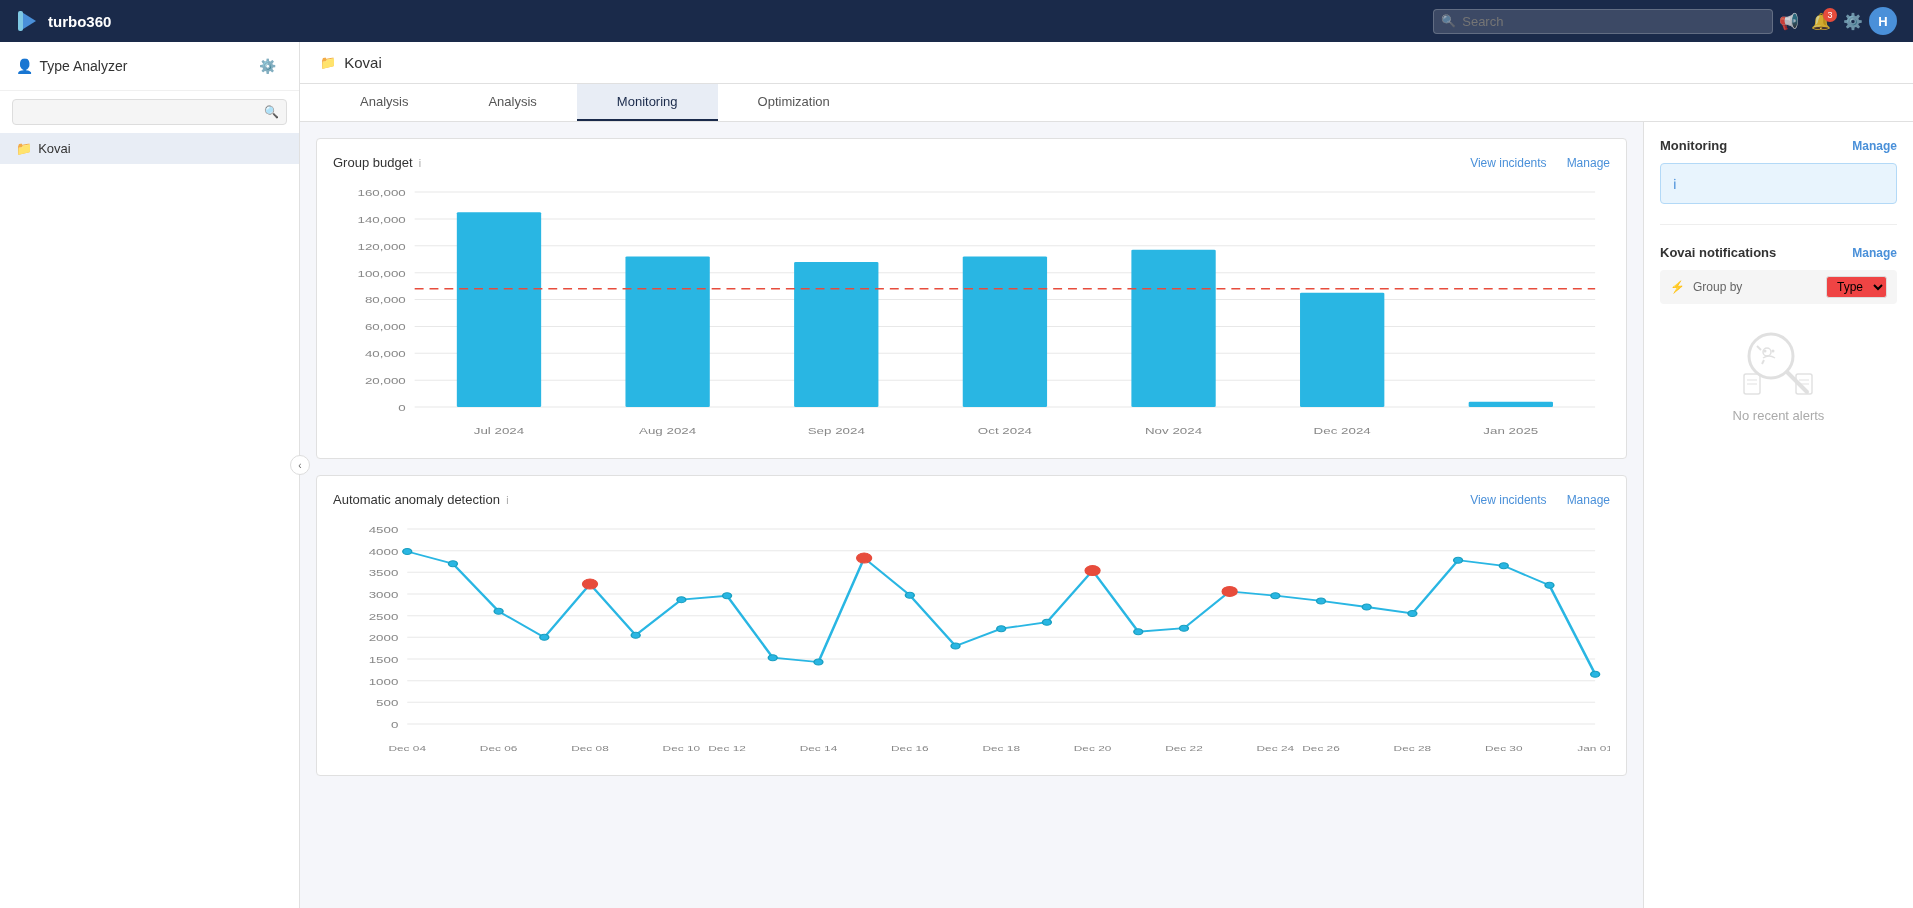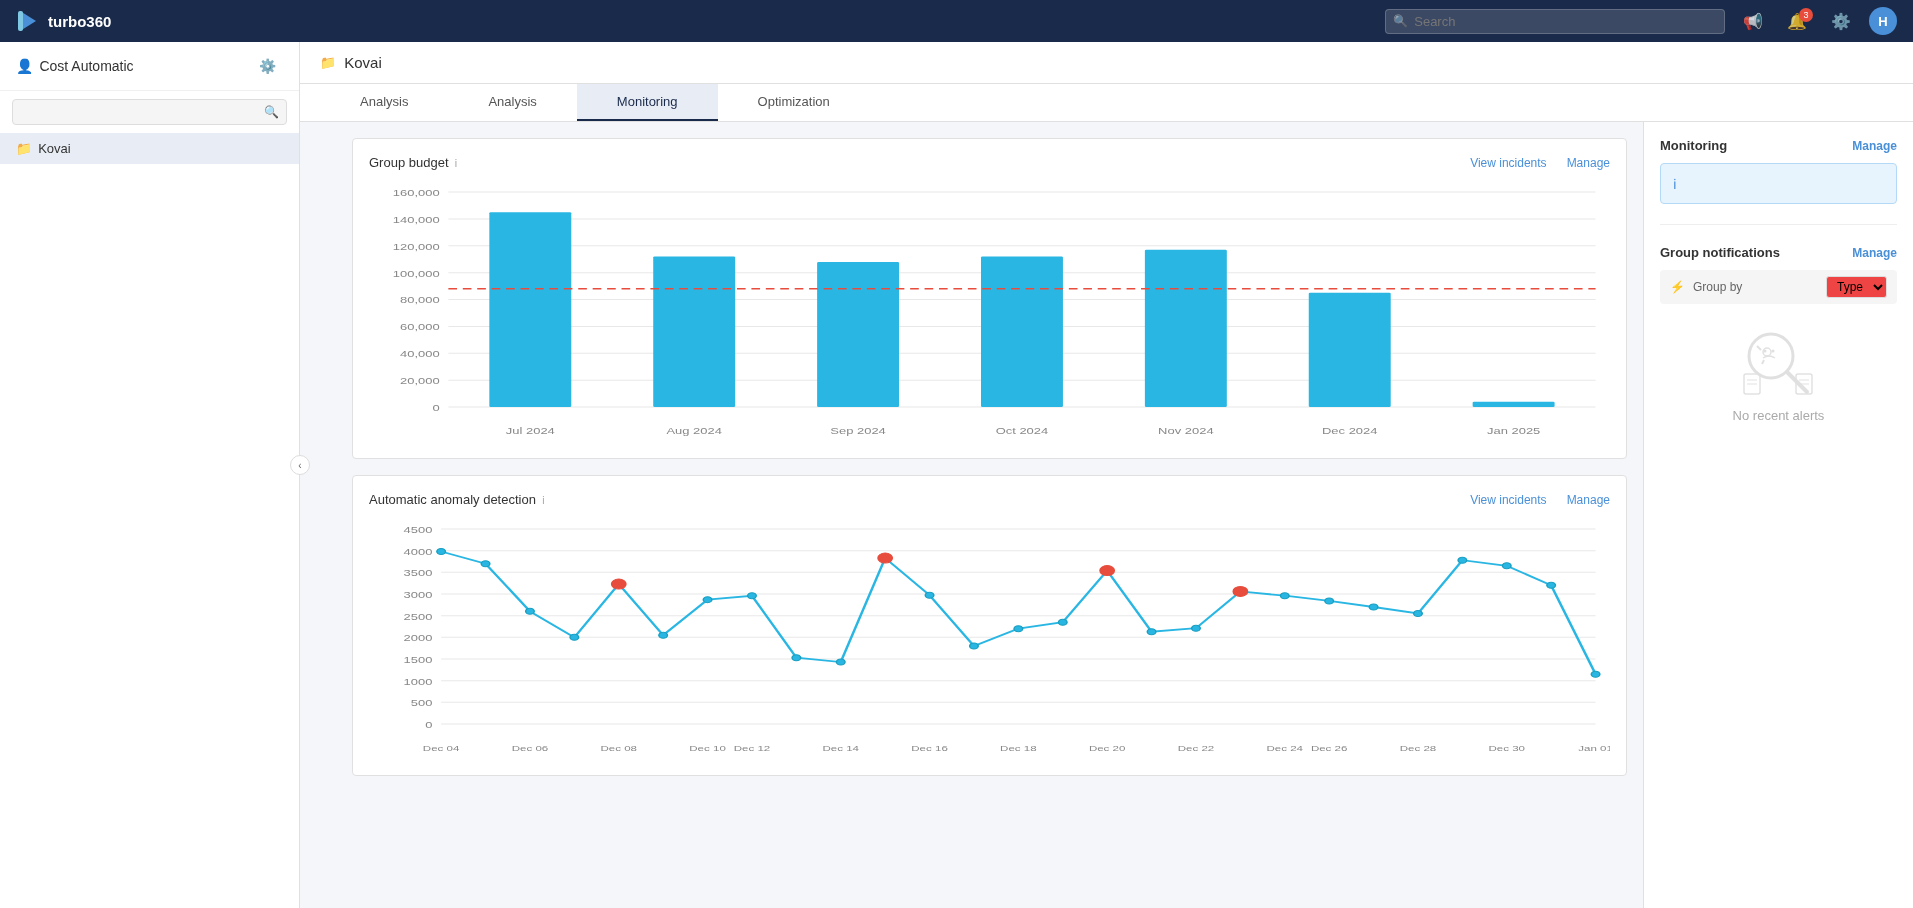--- a/index.html
+++ b/index.html
@@ -5,21 +5,20 @@
     * { box-sizing: border-box; margin: 0; padding: 0; }
     body { font-family: -apple-system, BlinkMacSystemFont, 'Segoe UI', sans-serif; background: #f0f2f5; color: #333; font-size: 13px; }
 
     
     .top-nav {
       background: #1a2a4a;
       height: 42px;
       display: flex;
       align-items: center;
       padding: 0 16px;
-      gap: 12px;
       position: fixed;
       top: 0; left: 0; right: 0;
       z-index: 100;
     }
     .logo-area {
       display: flex;
       align-items: center;
       gap: 8px;
       color: white;
       font-weight: 600;
@@ -234,21 +233,20 @@
       gap: 16px;
       overflow-y: auto;
     }
 
     
     .chart-card {
       background: white;
       border: 1px solid #e0e0e0;
       border-radius: 4px;
       padding: 16px;
-      margin-left: 36px;
     }
     .chart-header {
       display: flex;
       align-items: center;
       justify-content: space-between;
       margin-bottom: 12px;
     }
     .chart-title {
       font-size: 13px;
       font-weight: 500;
@@ -387,21 +385,21 @@
   <button class="nav-icon-btn" title="Settings">⚙️</button>
   <button class="avatar-btn">H</button>
 </nav>
 
 <div class="app-container">
 
   <aside class="sidebar" style="position:relative;">
     <div class="sidebar-header">
       <div class="sidebar-title">
         <span>👤</span>
-        <span>Cost Automatic</span>
+        <span>Type Analyzer</span>
       </div>
       <button class="nav-icon-btn" style="color:#666;font-size:14px;">⚙️</button>
     </div>
     <div class="sidebar-search">
       <input type="text" style="background: rgb(245, 245, 245);" placeholder="">
       <span class="s-icon">🔍</span>
     </div>
     <div class="sidebar-item">
       <span>📁</span>
       <span>Kovai</span>
@@ -589,21 +587,21 @@
           <div style="height:10px;"></div>
           <div class="info-box">
             <span class="info-box-icon">ℹ</span>
           </div>
         </div>
 
         <div style="border-top:1px solid #eee; margin:4px 0;"></div>
 
         <div>
           <div class="rp-section-title">
-            <span>Group notifications</span>
+            <span>Kovai notifications</span>
             <a class="rp-manage-link">Manage</a>
           </div>
           <div style="height:10px;"></div>
           <div class="filter-bar">
             <span>⚡</span>
             <span>Group by</span>
             <select class="type-dropdown">
               <option>Type</option>
             </select>
           </div>

